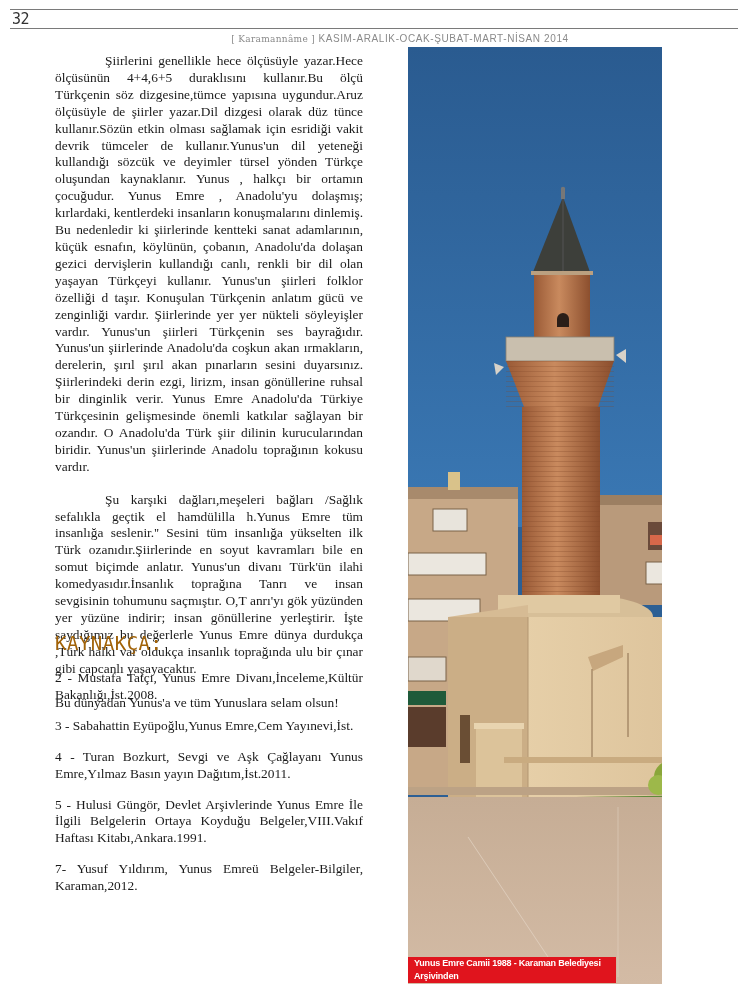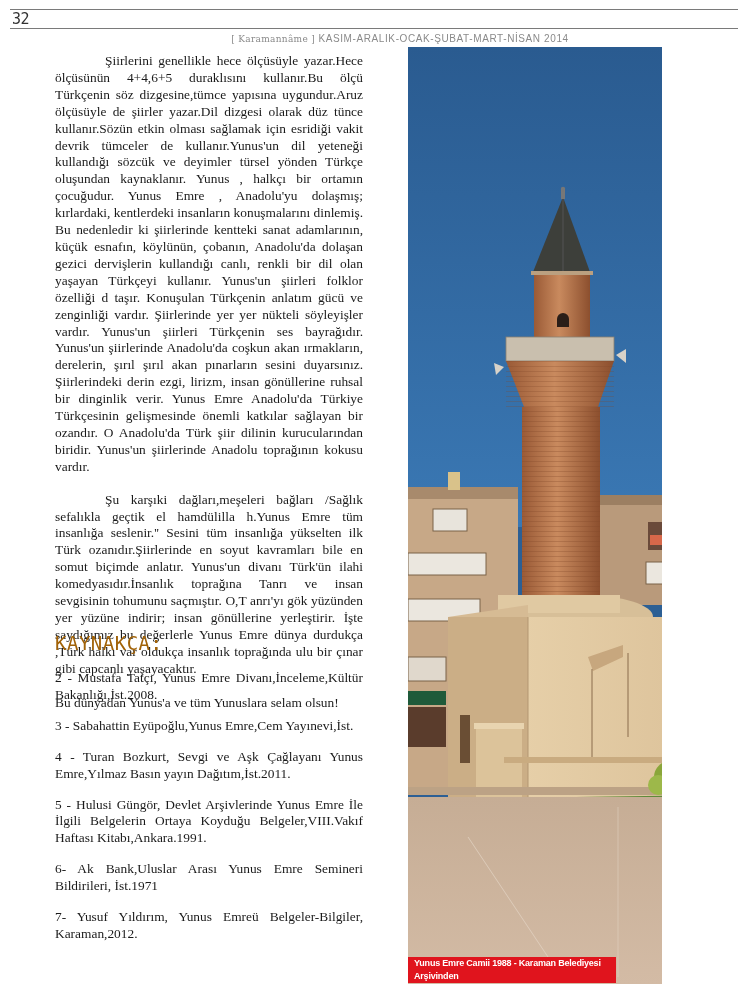--- a/index.html
+++ b/index.html
@@ -41,21 +41,20 @@
   <p class="para-2">Şu karşıki dağları,meşeleri bağları /Sağlık sefalıkla geçtik el hamdülilla h.Yunus Emre tüm insanlığa seslenir.'' Sesini tüm insanlığa yükselten ilk Türk ozanıdır.Şiirlerinde en soyut kavramları bile en somut biçimde anlatır. Yunus'un divanı Türk'ün ilahi komedyasıdır.İnsanlık toprağına Tanrı ve insan sevgisinin tohumunu saçmıştır. O,T anrı'yı gök yüzünden yer yüzüne indirir; insan gönüllerine yerleştirir. İşte saydığımız bu değerlerle Yunus Emre dünya durdukça ,Türk halkı var oldukça insanlık toprağında ulu bir çınar gibi capcanlı yaşayacaktır.</p>
   <p class="closing">Bu dünyadan Yunus'a ve tüm Yunuslara selam olsun!</p>
 </div>
 
 <div class="refs-heading">KAYNAKÇA:</div>
 <div class="refs">
   <p class="ref-item">2 - Mustafa Tatçı, Yunus Emre Divanı,İnceleme,Kültür Bakanlığı,İst.2008.</p>
   <p class="ref-item">3 - Sabahattin Eyüpoğlu,Yunus Emre,Cem Yayınevi,İst.</p>
   <p class="ref-item">4 - Turan Bozkurt, Sevgi ve Aşk Çağlayanı Yunus Emre,Yılmaz Basın yayın Dağıtım,İst.2011.</p>
   <p class="ref-item">5 - Hulusi Güngör, Devlet Arşivlerinde Yunus Emre İle İlgili Belgelerin Ortaya Koyduğu Belgeler,VIII.Vakıf Haftası Kitabı,Ankara.1991.</p>
-  <p class="ref-item">6- Ak Bank,Uluslar Arası Yunus Emre Semineri Bildirileri, İst.1971</p>
   <p class="ref-item">7- Yusuf Yıldırım, Yunus Emreü Belgeler-Bilgiler, Karaman,2012.</p>
 </div>
 
 <div class="photo">
   <svg width="294" height="937" viewBox="0 0 294 937" xmlns="http://www.w3.org/2000/svg">
     <defs>
       <linearGradient id="sky" x1="0" y1="0" x2="0" y2="1">
         <stop offset="0" stop-color="#2a5b90"></stop>
         <stop offset="1" stop-color="#3a78b4"></stop>
       </linearGradient>

